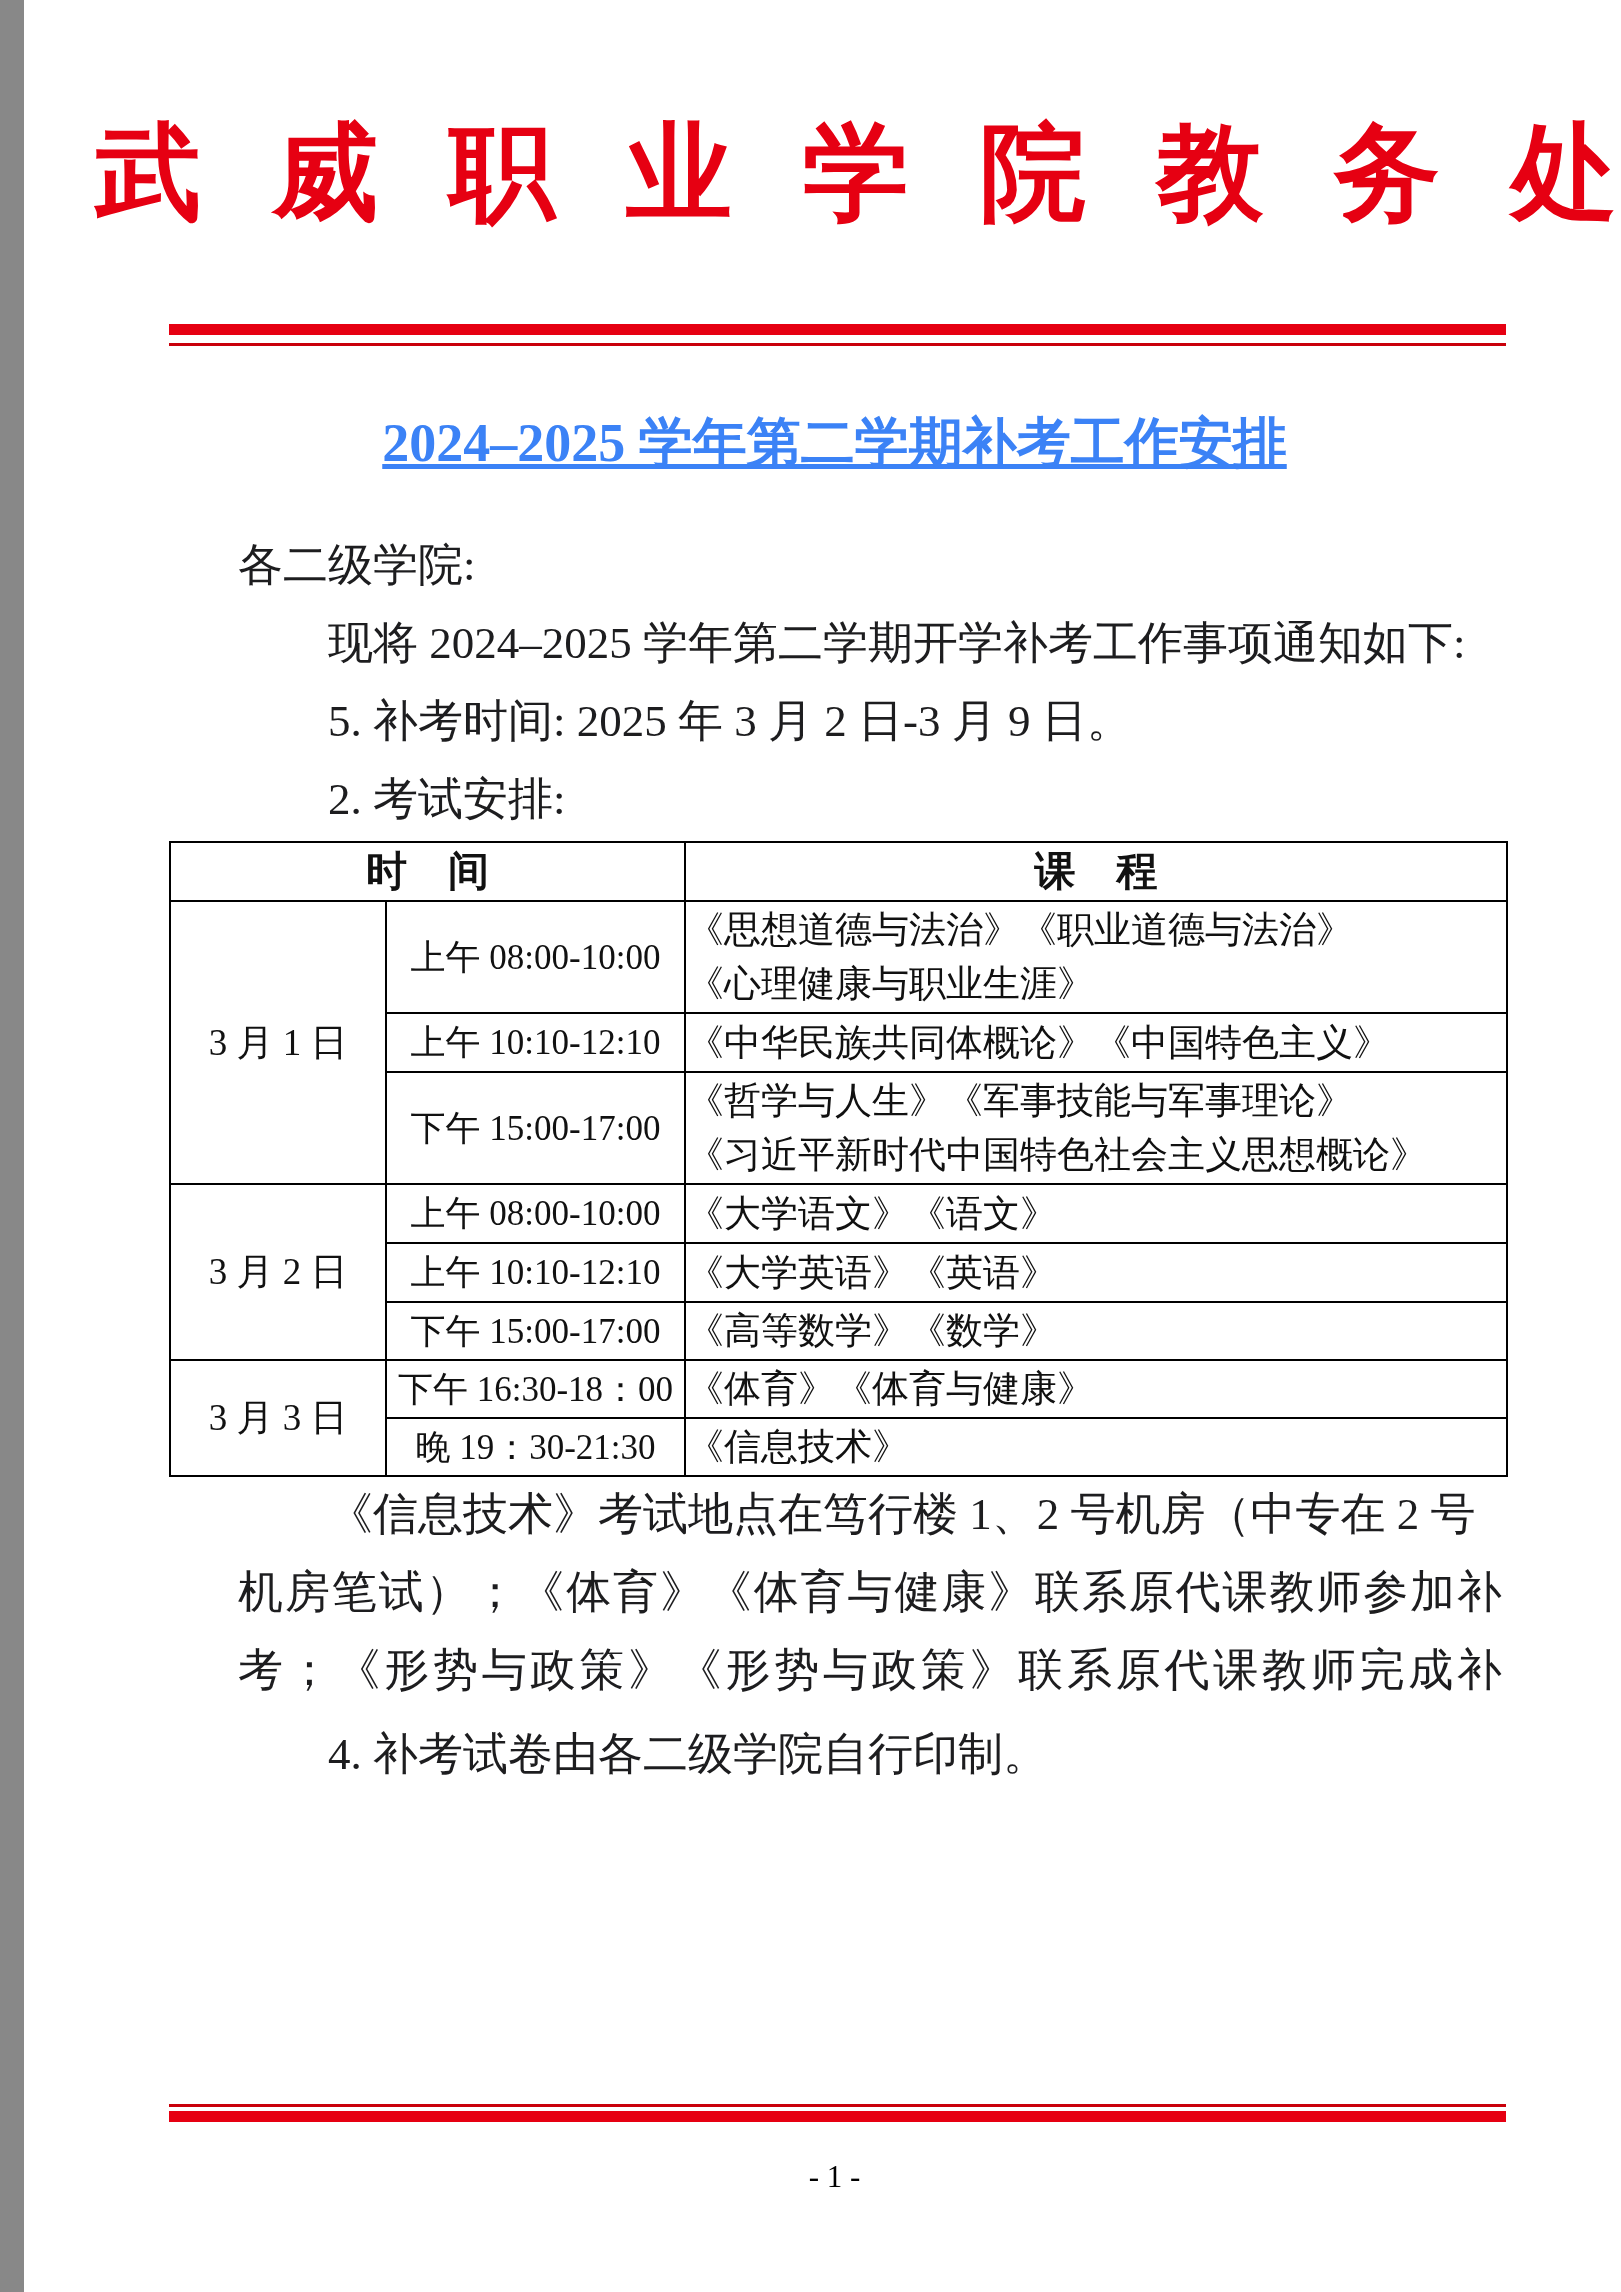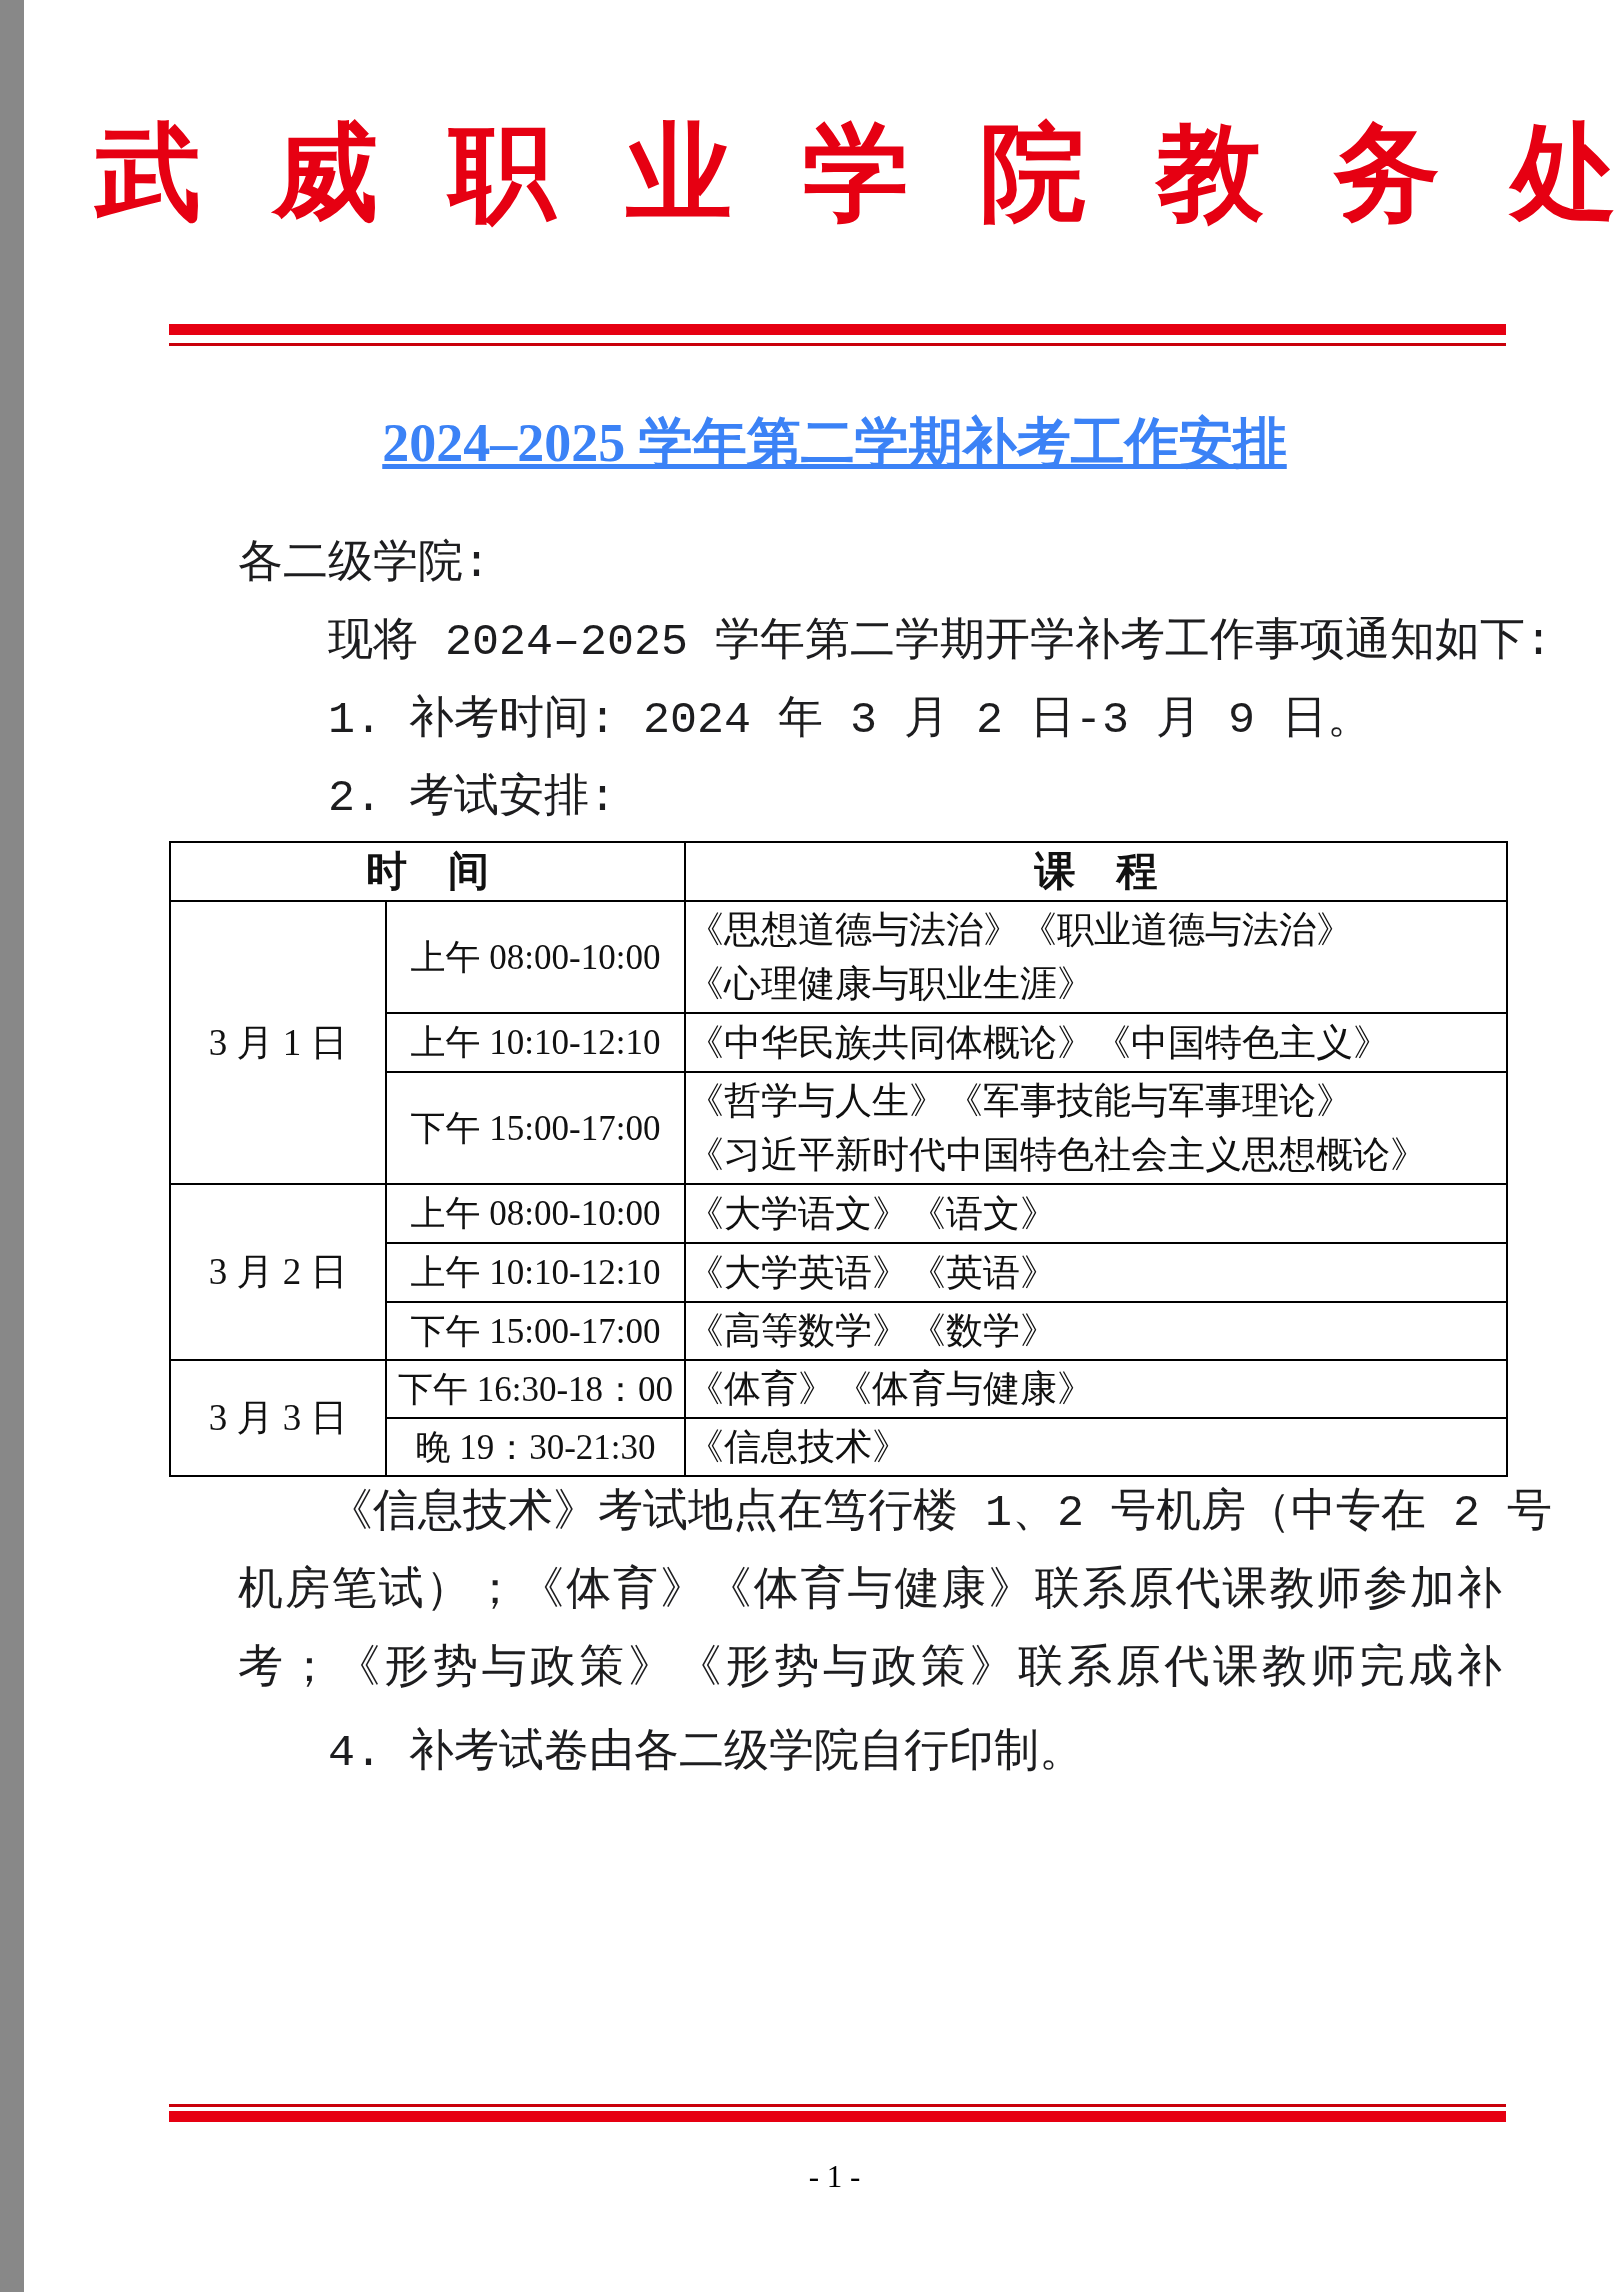--- a/index.html
+++ b/index.html
@@ -37,21 +37,21 @@
     white-space:nowrap;
     text-decoration:underline;
   }
   
   .body-block{
     position:absolute;left:214px;width:1264px;
     font-size:45px;line-height:78px;
   }
   .upper-block{top:526px;}
   .notes-block{top:1475px;}
-  .bline{height:78px;white-space:nowrap;font-family:Liberation Mono, monospace;}
+  .bline{height:78px;white-space:nowrap;}
   .indent{text-indent:90px;}
   .stretch{
     white-space:normal;
     text-align:justify;
     text-align-last:justify;
     text-justify:inter-character;
   }
   .gap-before{margin-top:5.9px;}
   
   .exam-table{
@@ -97,21 +97,21 @@
 
   <div class="masthead-title">武威职业学院教务处</div>
   <div class="rule rule-thick rule-top-thick"></div>
   <div class="rule rule-thin rule-top-thin"></div>
 
   <div class="doc-title">2024–2025 学年第二学期补考工作安排</div>
 
   <div class="body-block upper-block">
     <div class="bline">各二级学院:</div>
     <div class="bline indent">现将 2024–2025 学年第二学期开学补考工作事项通知如下:</div>
-    <div class="bline indent">1. 补考时间: 2024 年 3 月 2 日-3 月 9 日。</div>
+    <div class="bline indent">5. 补考时间: 2025 年 3 月 2 日-3 月 9 日。</div>
     <div class="bline indent">2. 考试安排:</div>
   </div>
 
   <table class="exam-table">
     <colgroup>
       <col style="width:216px">
       <col style="width:299px">
       <col style="width:822px">
     </colgroup>
     <thead>

